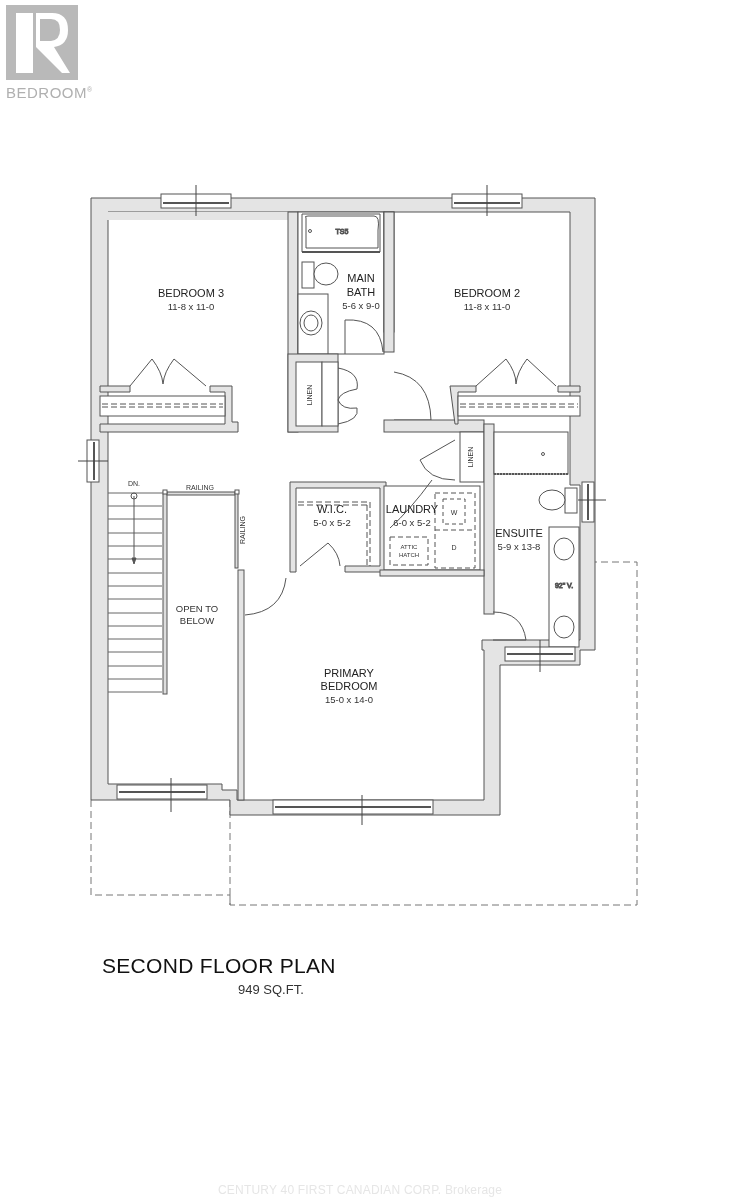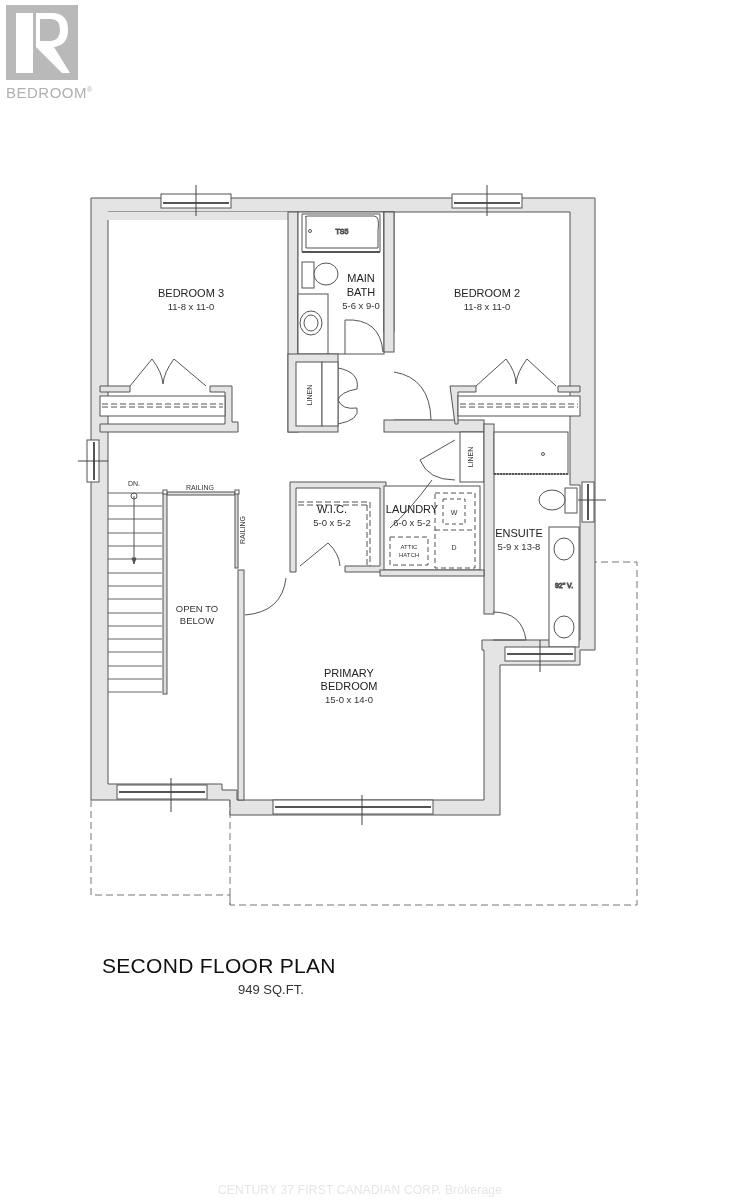--- a/index.html
+++ b/index.html
@@ -206,13 +206,13 @@
 
   <text class="small-label" x="134" y="486">DN.</text>
   <text class="small-label" x="200" y="490">RAILING</text>
   <text class="small-label" x="245" y="530" transform="rotate(-90 245 530)">RAILING</text>
   <text class="small-label" x="312" y="395" transform="rotate(-90 312 395)">LINEN</text>
   <text class="small-label" x="473" y="457" transform="rotate(-90 473 457)">LINEN</text>
 </svg>
 
 <div class="plan-title">SECOND FLOOR PLAN</div>
 <div class="plan-area">949 SQ.FT.</div>
-<div class="watermark">CENTURY 37 FIRST CANADIAN CORP. Brokerage</div>
+<div class="watermark">CENTURY 40 FIRST CANADIAN CORP. Brokerage</div>
 
 </body></html>

